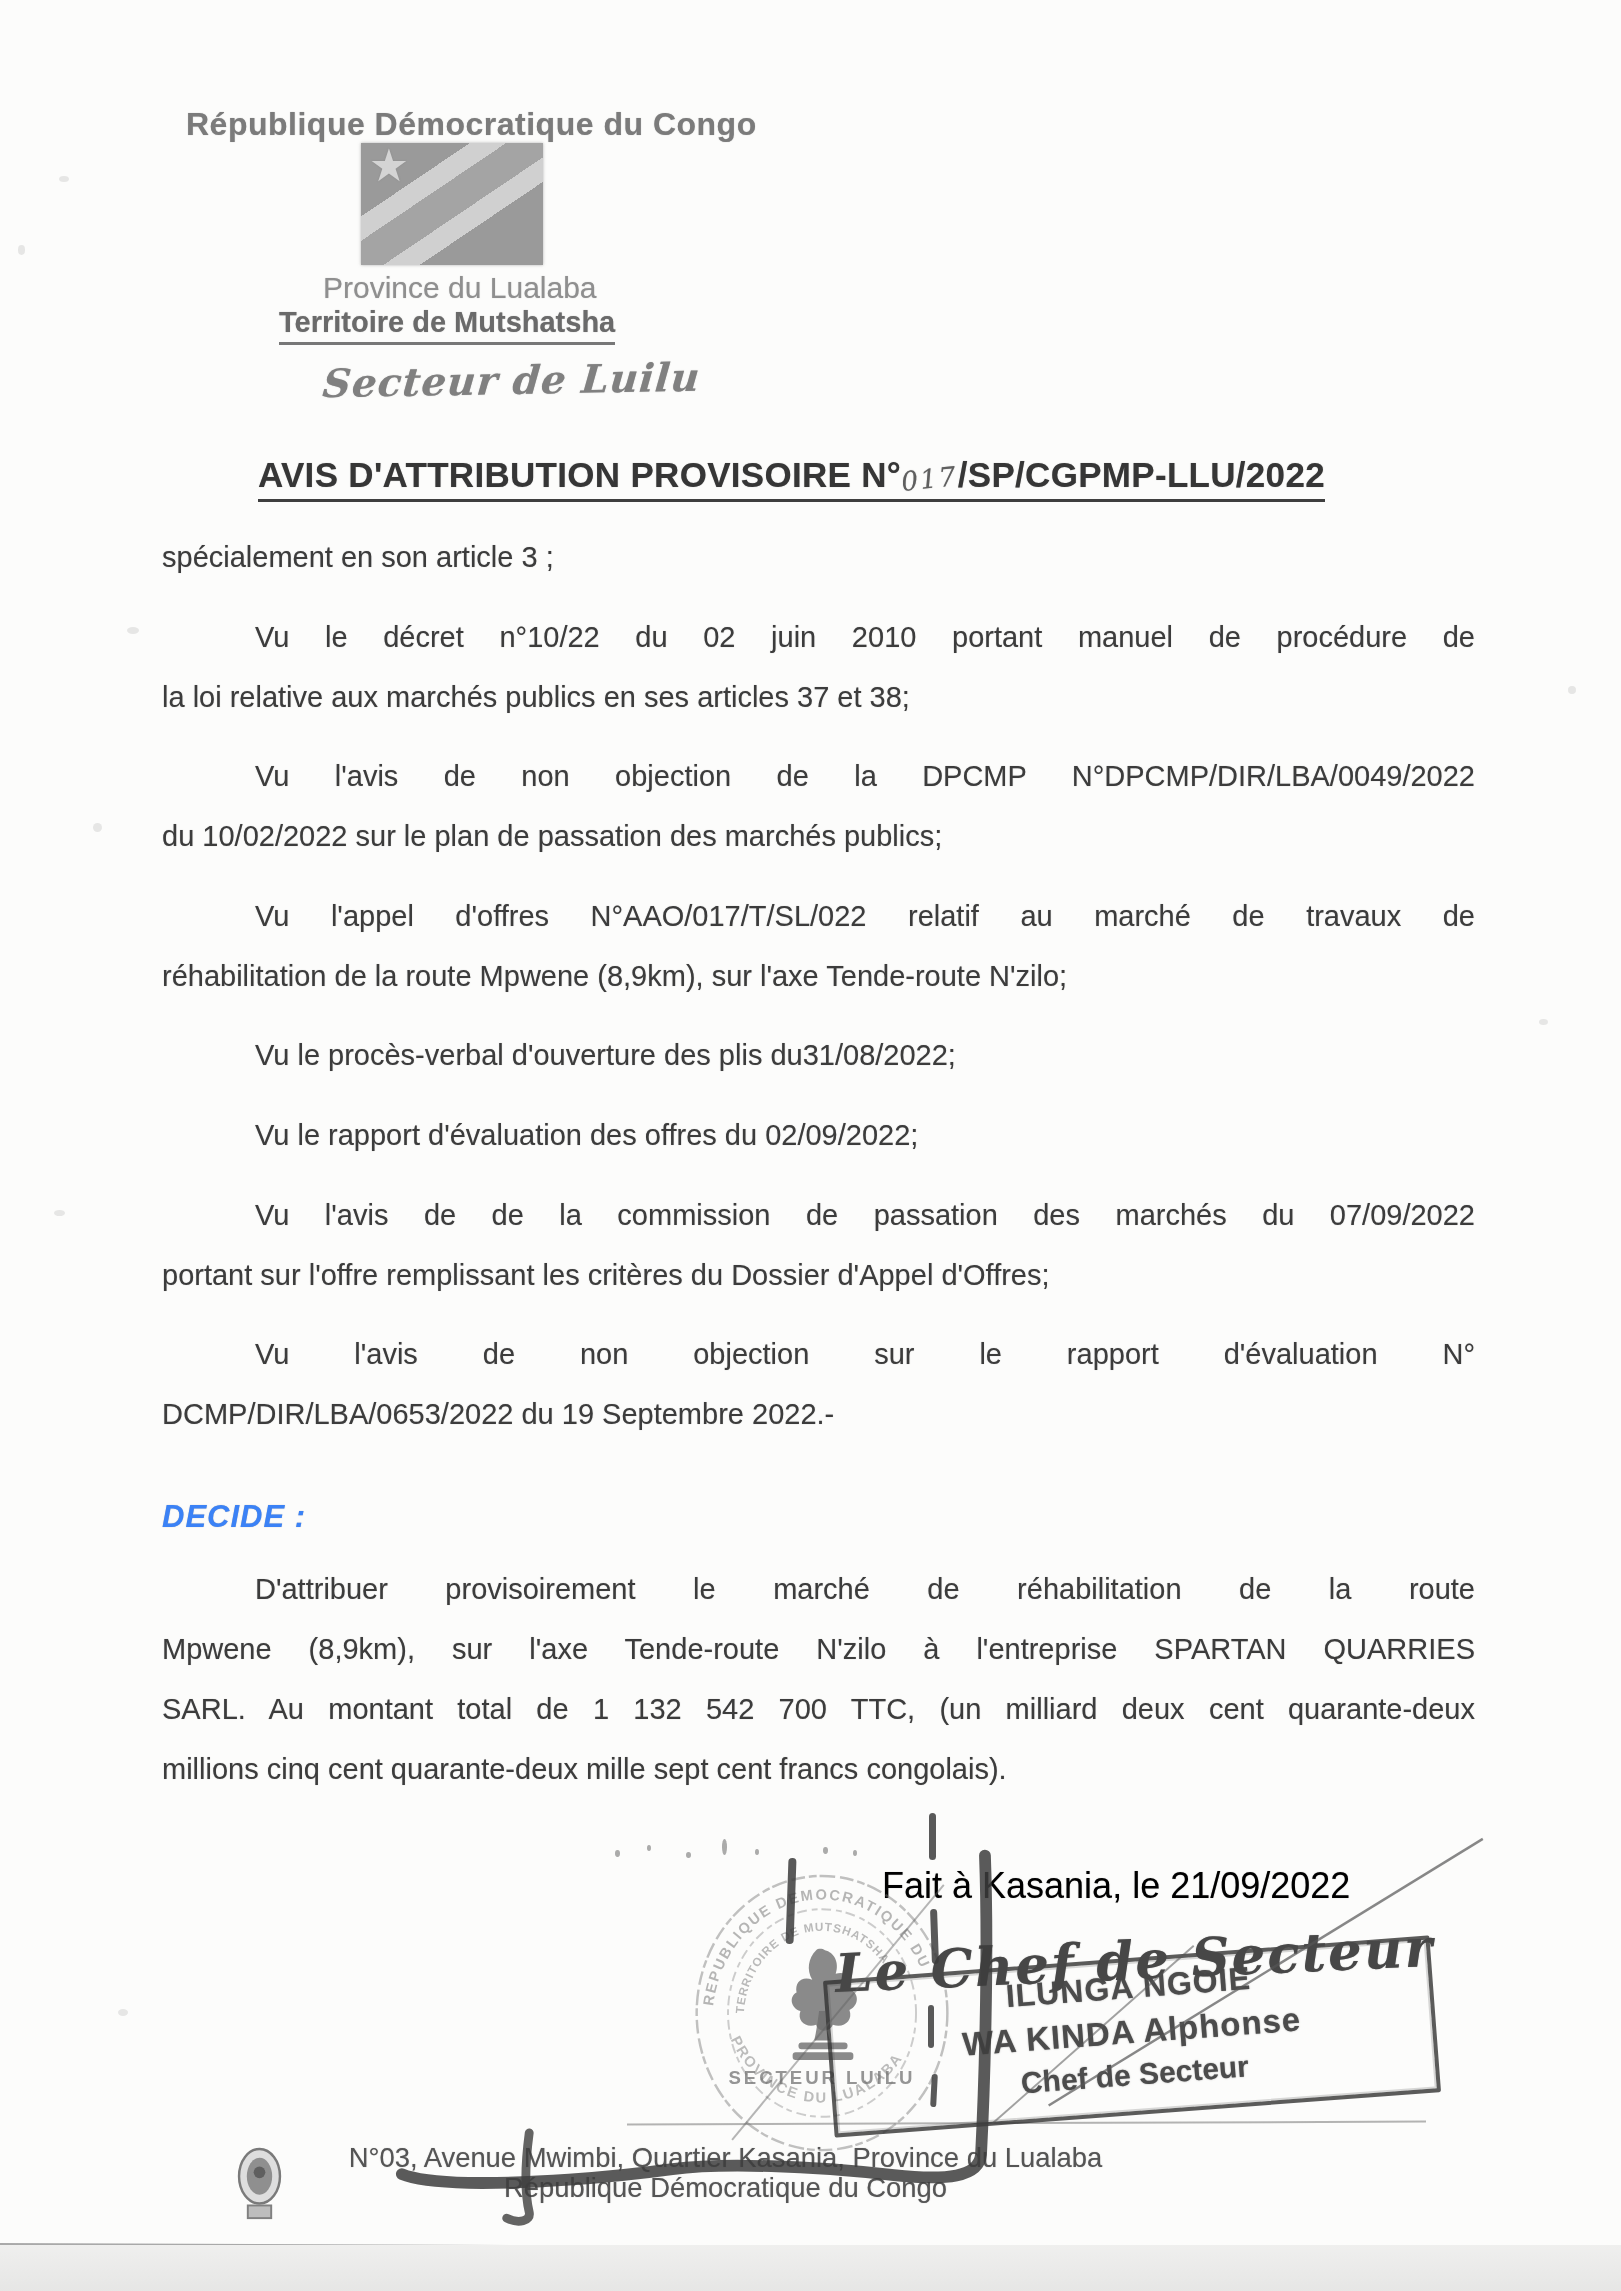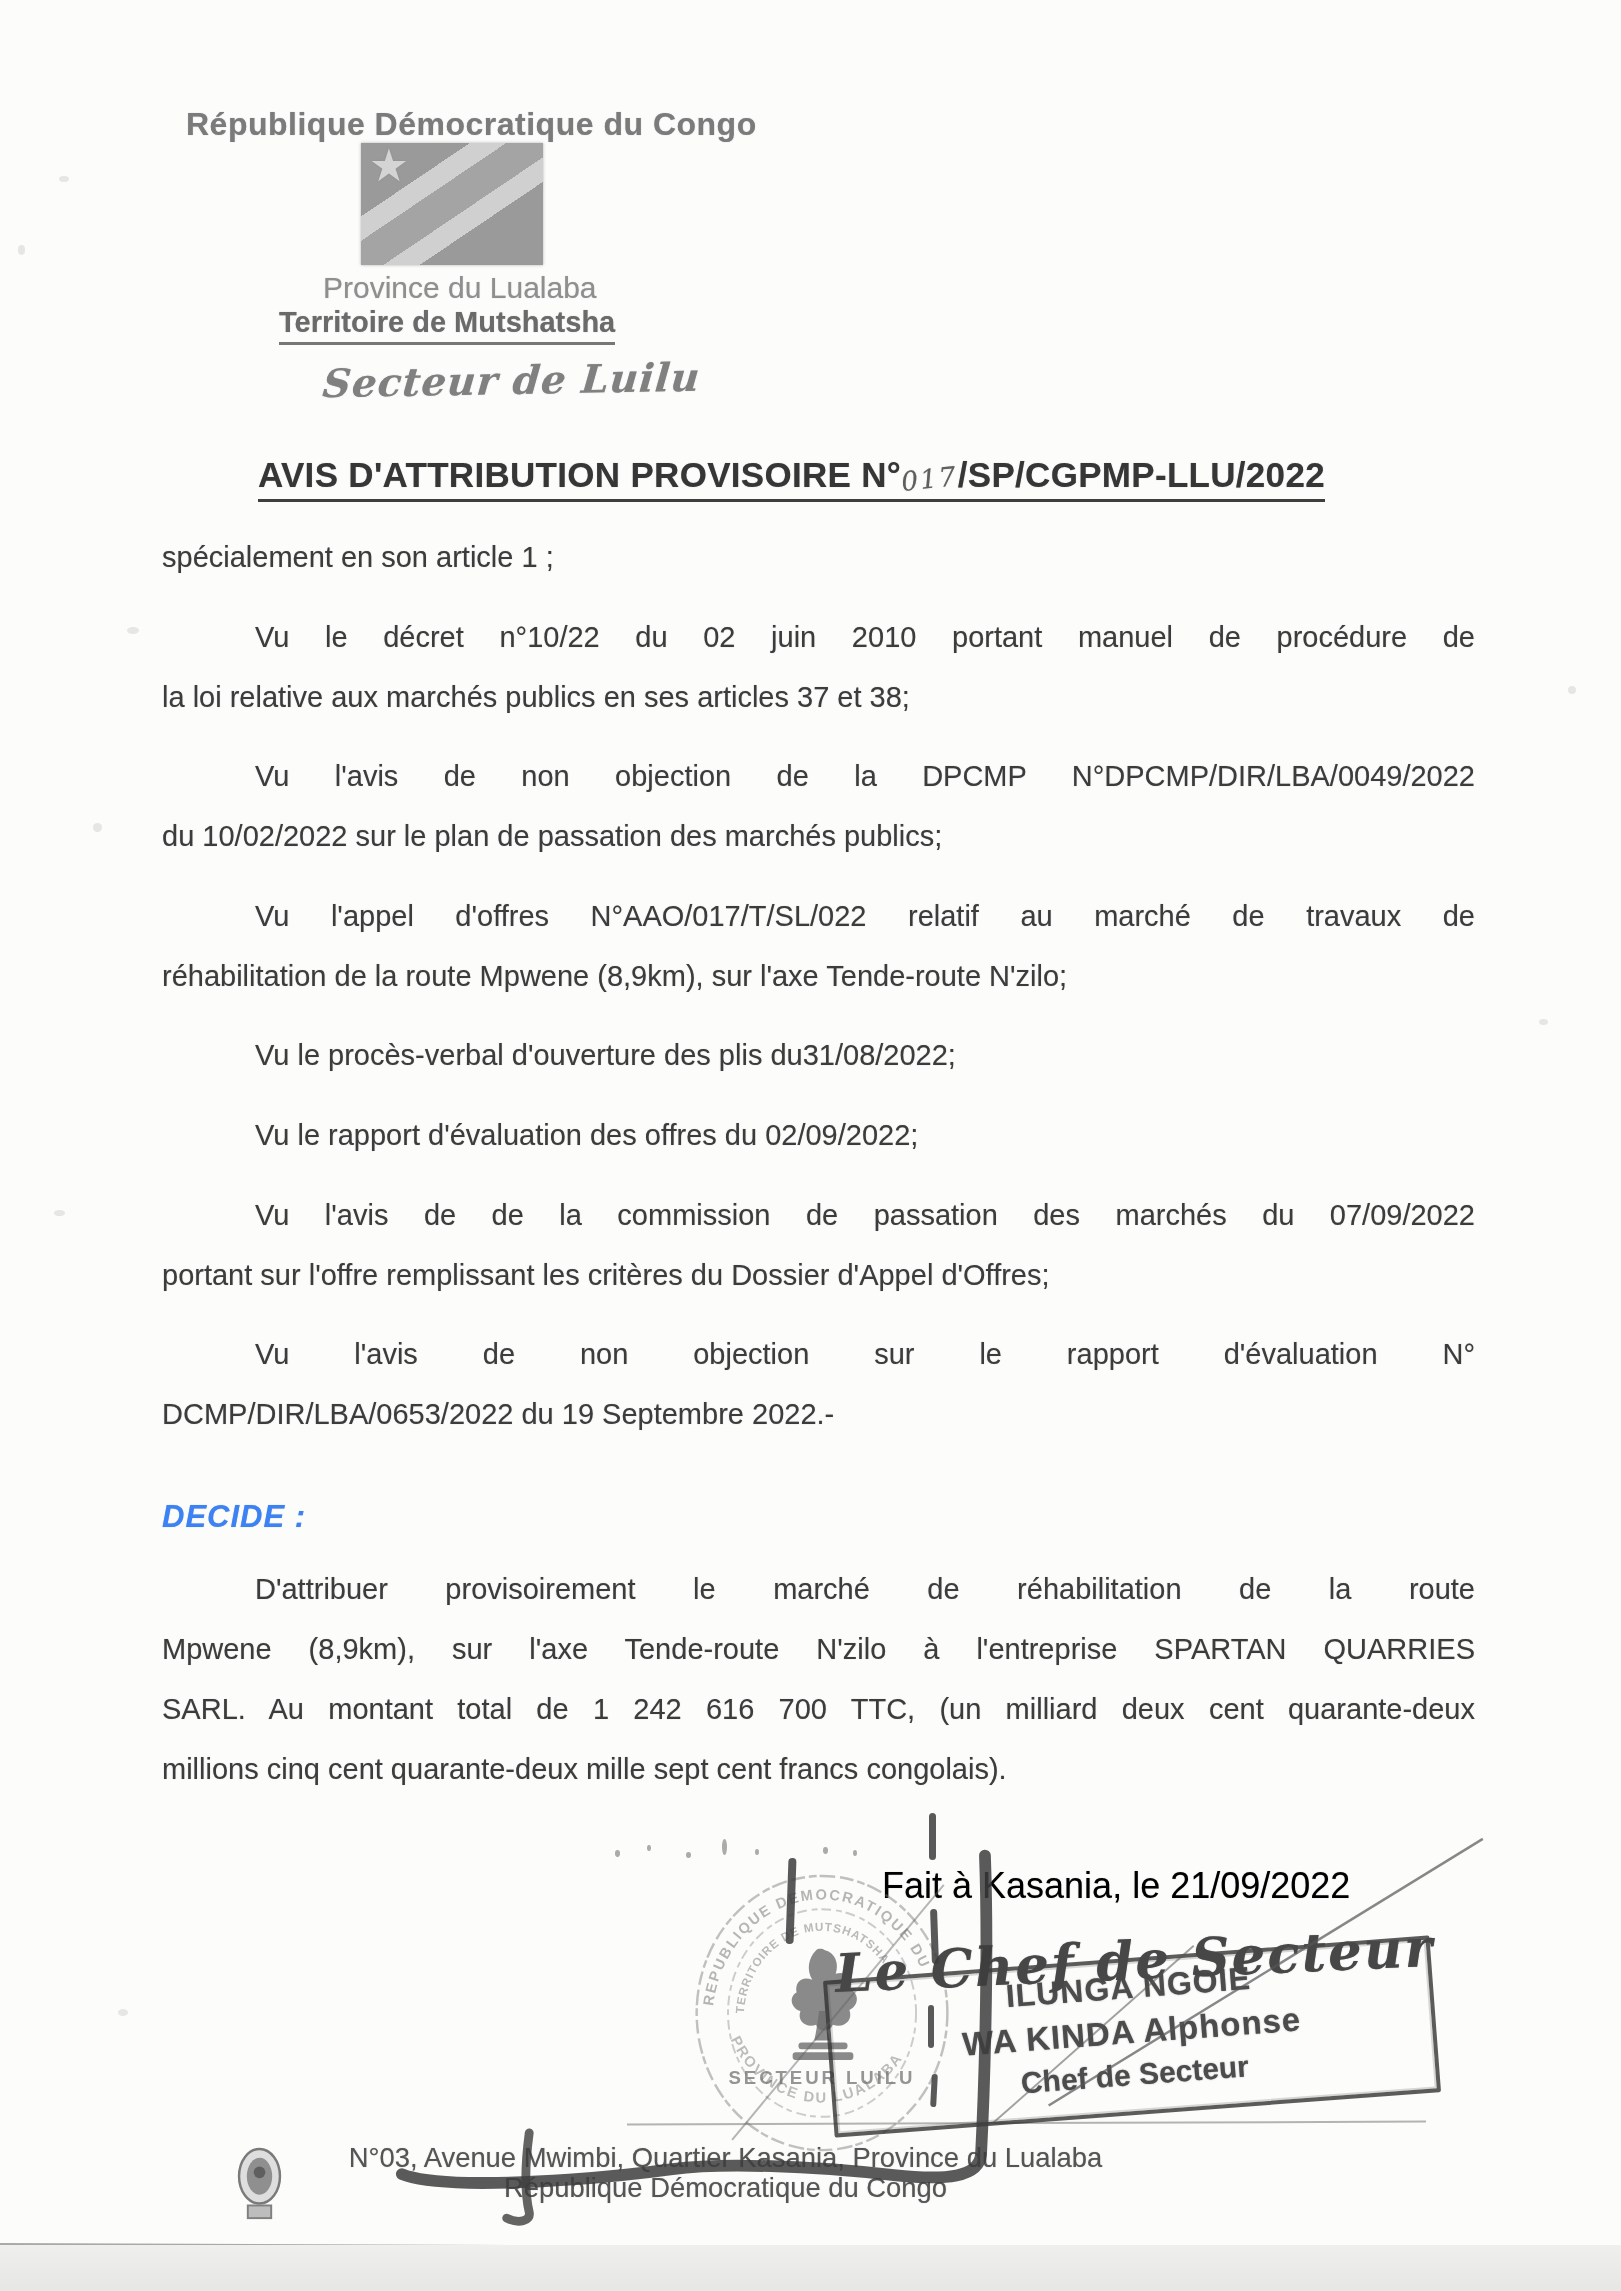--- a/index.html
+++ b/index.html
@@ -86,21 +86,21 @@
   <div class="abs hdr-province">Province du Lualaba</div>
   <div class="abs hdr-territory">Territoire de Mutshatsha</div>
   <div class="abs hdr-sector">Secteur de Luilu</div>
 
   <div class="abs doc-title fuzz">
     <span>AVIS D'ATTRIBUTION PROVISOIRE N°</span><span class="hand">017</span><span>/SP/CGPMP-LLU/2022</span>
   </div>
 
   <div class="abs body-wrap">
       <p class="para vu">
-        <span class="tline last">spécialement en son article 1 ;</span>
+        <span class="tline last">spécialement en son article 3 ;</span>
       </p>
       <p class="para vu">
         <span class="tline first">Vu le décret n°10/22 du 02 juin 2010 portant manuel de procédure de</span>
         <span class="tline last">la loi relative aux marchés publics en ses articles 37 et 38;</span>
       </p>
       <p class="para vu">
         <span class="tline first">Vu l'avis de non objection de la DPCMP N°DPCMP/DIR/LBA/0049/2022</span>
         <span class="tline last">du 10/02/2022 sur le plan de passation des marchés publics;</span>
       </p>
       <p class="para vu">
@@ -120,21 +120,21 @@
       <p class="para vu">
         <span class="tline first">Vu l'avis de non objection sur le rapport d'évaluation N°</span>
         <span class="tline last">DCMP/DIR/LBA/0653/2022 du 19 Septembre 2022.-</span>
       </p>
       <p class="para decide">
         <span class="tline first last">DECIDE :</span>
       </p>
       <p class="para decision">
         <span class="tline first">D'attribuer provisoirement le marché de réhabilitation de la route</span>
         <span class="tline">Mpwene (8,9km), sur l'axe Tende-route N'zilo à l'entreprise SPARTAN QUARRIES</span>
-        <span class="tline">SARL. Au montant total de 1 242 616 700 TTC, (un milliard deux cent quarante-deux</span>
+        <span class="tline">SARL. Au montant total de 1 132 542 700 TTC, (un milliard deux cent quarante-deux</span>
         <span class="tline last">millions cinq cent quarante-deux mille sept cent francs congolais).</span>
       </p>
     </div>
 
   <div class="abs dateline">Fait à Kasania, le 21/09/2022</div>
 
   <svg class="abs round-stamp" viewBox="0 0 290 305">
     <ellipse cx="144" cy="152" rx="128" ry="140" fill="none" stroke="rgba(115,115,115,.55)" stroke-width="2.5" stroke-dasharray="14 4 8 3 16 5"></ellipse>
     <ellipse cx="144" cy="152" rx="96" ry="106" fill="none" stroke="rgba(120,120,120,.45)" stroke-width="2" stroke-dasharray="10 5 6 4"></ellipse>
     <path id="arcTop" d="M 32,160 A 112,124 0 0 1 256,160" fill="none"></path>

